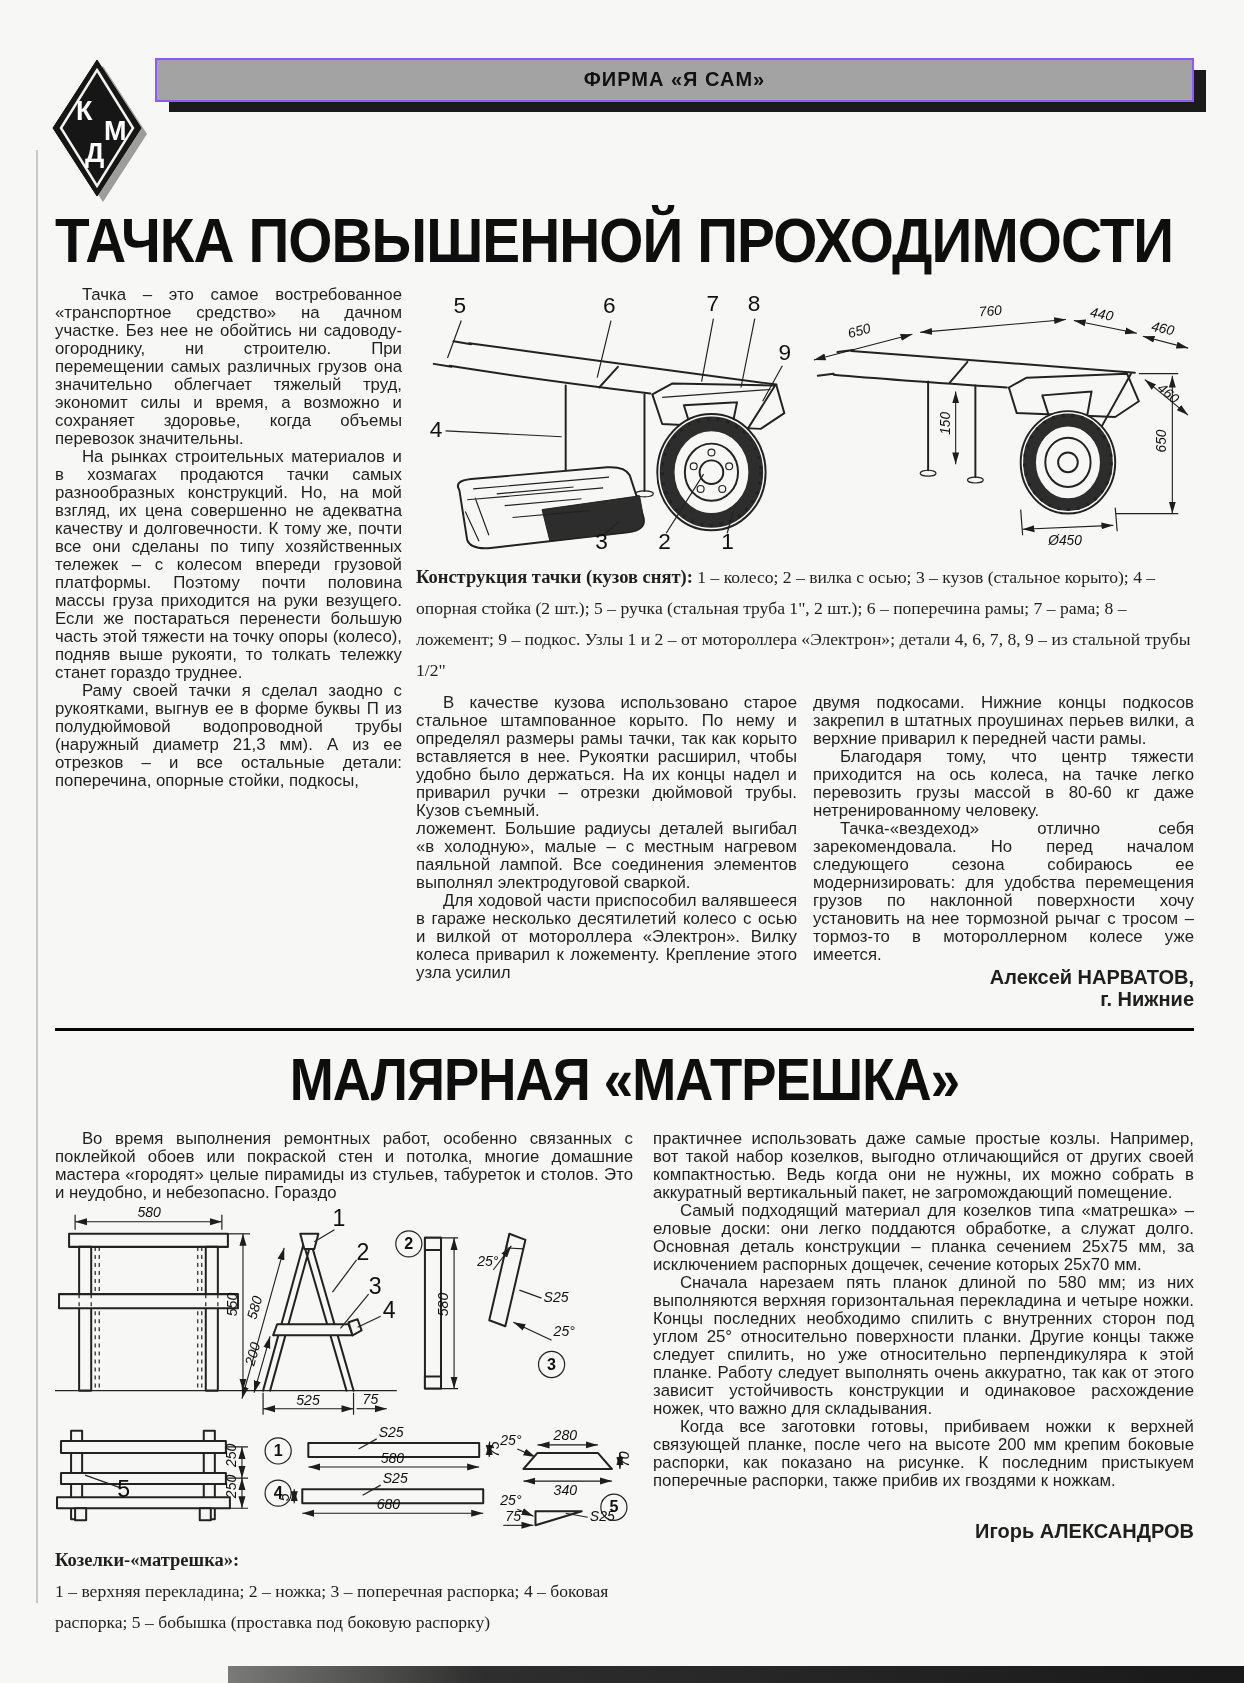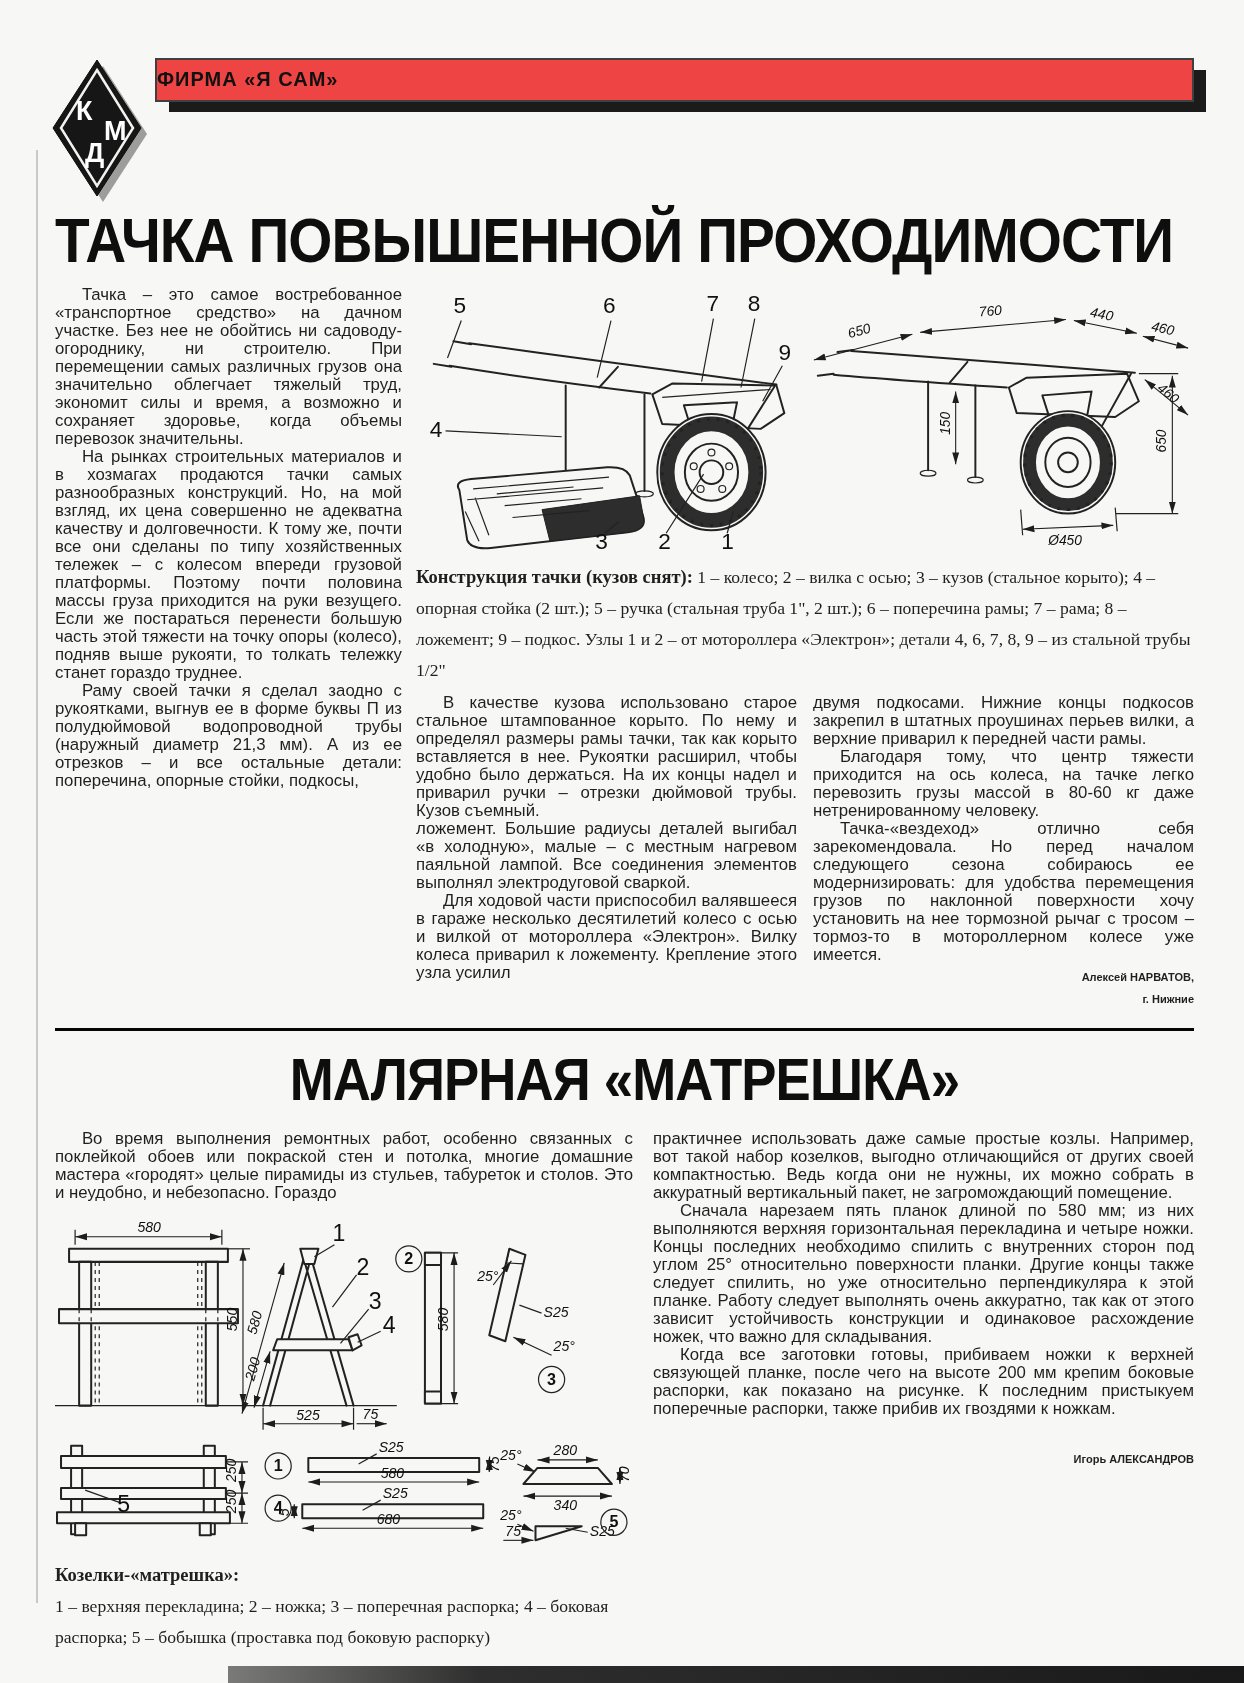--- a/index.html
+++ b/index.html
@@ -5,37 +5,37 @@
   html,body{margin:0;padding:0;background:#e8e8e6;}
   .page{position:relative;width:1244px;height:1683px;margin:0 auto;background:#f7f7f5;
         font-family:"Liberation Sans",sans-serif;color:#1f1f1f;overflow:hidden;
         box-sizing:border-box;padding:44px 50px 0 55px;}
   .scan-edge{position:absolute;left:36px;top:150px;bottom:80px;width:2px;background:#c9c9c7;}
   .bottom-strip{position:absolute;left:228px;right:0;bottom:0;height:17px;
         background:linear-gradient(90deg,#7a7a78,#2e2e2e 25%,#191919);}
   
   .hdr{position:relative;height:120px;}
   .logo{position:absolute;left:-6px;top:0;width:100px;height:150px;z-index:2;}
-  .banner{margin-left:100px;margin-top:14px;background:#ef4444;border:2px solid #404040;
-        text-align:left;padding:8px 0 9px;box-shadow:13px 11px 0 -1px #1b1b1b;}
+  .banner{margin-left:100px;margin-top:14px;background:#a3a3a3;border:2px solid #8b5cf6;
+        text-align:center;padding:8px 0 9px;box-shadow:13px 11px 0 -1px #1b1b1b;}
   .banner span{font-weight:bold;font-size:20px;letter-spacing:1px;color:#111;}
   
   h1.t1{margin:26px 0 10px;font-size:63px;font-weight:800;color:#0e0e0e;white-space:nowrap;
         transform:scaleX(.90);transform-origin:left center;letter-spacing:-1px;}
   h2.t2{margin:14px 0 16px;font-size:60px;font-weight:800;color:#0e0e0e;text-align:center;white-space:nowrap;
         transform:scaleX(.88);transform-origin:center;letter-spacing:-1px;}
   
   p.b{margin:0;font-size:16.8px;line-height:18px;text-align:justify;}
   p.ind{text-indent:1.6em;}
   .a1{display:flex;gap:14px;}
   .a1-left{width:347px;flex:none;}
   .a1-right{flex:1;min-width:0;}
   .twocol{display:flex;gap:16px;margin-top:8px;}
   .twocol>div{flex:1;min-width:0;}
-  .author{font-weight:bold;text-align:right;font-size:11px;line-height:22px;margin-top:2px;}
+  .author{font-weight:bold;text-align:right;font-size:20px;line-height:22px;margin-top:2px;}
   .cap{font-family:"Liberation Serif",serif;font-size:17.6px;line-height:31px;margin-top:4px;text-align:left;}
   .cap b{font-size:18.5px;}
   hr.sep{border:0;border-top:3px solid #050505;margin:18px 0 2px;}
   .a2{display:flex;gap:20px;margin-top:4px;}
   .a2-left{width:578px;flex:none;}
   .a2-right{flex:1;min-width:0;}
   .a2 .author{margin-top:30px;}
   figure{margin:0;}
   
   svg text{user-select:none;}
@@ -203,21 +203,21 @@
   </section>
 
   <hr class="sep">
 
   <h2 class="t2">МАЛЯРНАЯ «МАТРЕШКА»</h2>
 
   <section class="a2">
     <div class="a2-left">
       <p class="b ind">Во время выполнения ремонтных работ, особенно связанных с поклейкой обоев или покраской стен и потолка, многие домашние мастера «городят» целые пирамиды из стульев, табуреток и столов. Это и неудобно, и небезопасно. Гораздо</p>
 
-      <figure style="margin-top:16px;">
+      <figure style="margin-top:1px;">
         <svg width="100%" height="328" viewBox="0 0 575 325">
           <defs>
             <marker id="a2" markerWidth="13" markerHeight="9" refX="12" refY="4.5" orient="auto-start-reverse" markerUnits="userSpaceOnUse">
               <path d="M0,1 L12,4.5 L0,8 Z" fill="#1d1d1d"></path>
             </marker>
           </defs>
 
           <g>
             <path class="dimln" d="M20,18 L166,18" marker-start="url(#a2)" marker-end="url(#a2)"></path>
             <path class="lt" d="M20,11 L20,26 M166,11 L166,26"></path>
@@ -342,20 +342,21 @@
       </figure>
 
       <div class="cap" style="margin-top:10px;">
         <b class="capt-lead">Козелки-«матрешка»:</b><br>
         <span>1 – верхняя перекладина; 2 – ножка; 3 – поперечная распорка; 4 – боковая распорка; 5 – бобышка (проставка под боковую распорку)</span>
       </div>
     </div>
 
     <div class="a2-right">
       <p class="b">практичнее использовать даже самые простые козлы. Например, вот такой набор козелков, выгодно отличающийся от других своей компактностью. Ведь когда они не нужны, их можно собрать в аккуратный вертикальный пакет, не загромождающий помещение.</p>
+      <p class="b ind">Самый подходящий материал для козелков типа «матрешка» – еловые доски: они легко поддаются обработке, а служат долго. Основная деталь конструкции – планка сечением 25х75 мм, за исключением распорных дощечек, сечение которых 25х70 мм.</p>
       <p class="b ind">Сначала нарезаем пять планок длиной по 580 мм; из них выполняются верхняя горизонтальная перекладина и четыре ножки. Концы последних необходимо спилить с внутренних сторон под углом 25° относительно поверхности планки. Другие концы также следует спилить, но уже относительно перпендикуляра к этой планке. Работу следует выполнять очень аккуратно, так как от этого зависит устойчивость конструкции и одинаковое расхождение ножек, что важно для складывания.</p>
       <p class="b ind">Когда все заготовки готовы, прибиваем ножки к верхней связующей планке, после чего на высоте 200 мм крепим боковые распорки, как показано на рисунке. К последним пристыкуем поперечные распорки, также прибив их гвоздями к ножкам.</p>
       <div class="author">Игорь АЛЕКСАНДРОВ</div>
     </div>
   </section>
 
   <div class="bottom-strip"></div>
 </div>
 
 </body></html>

